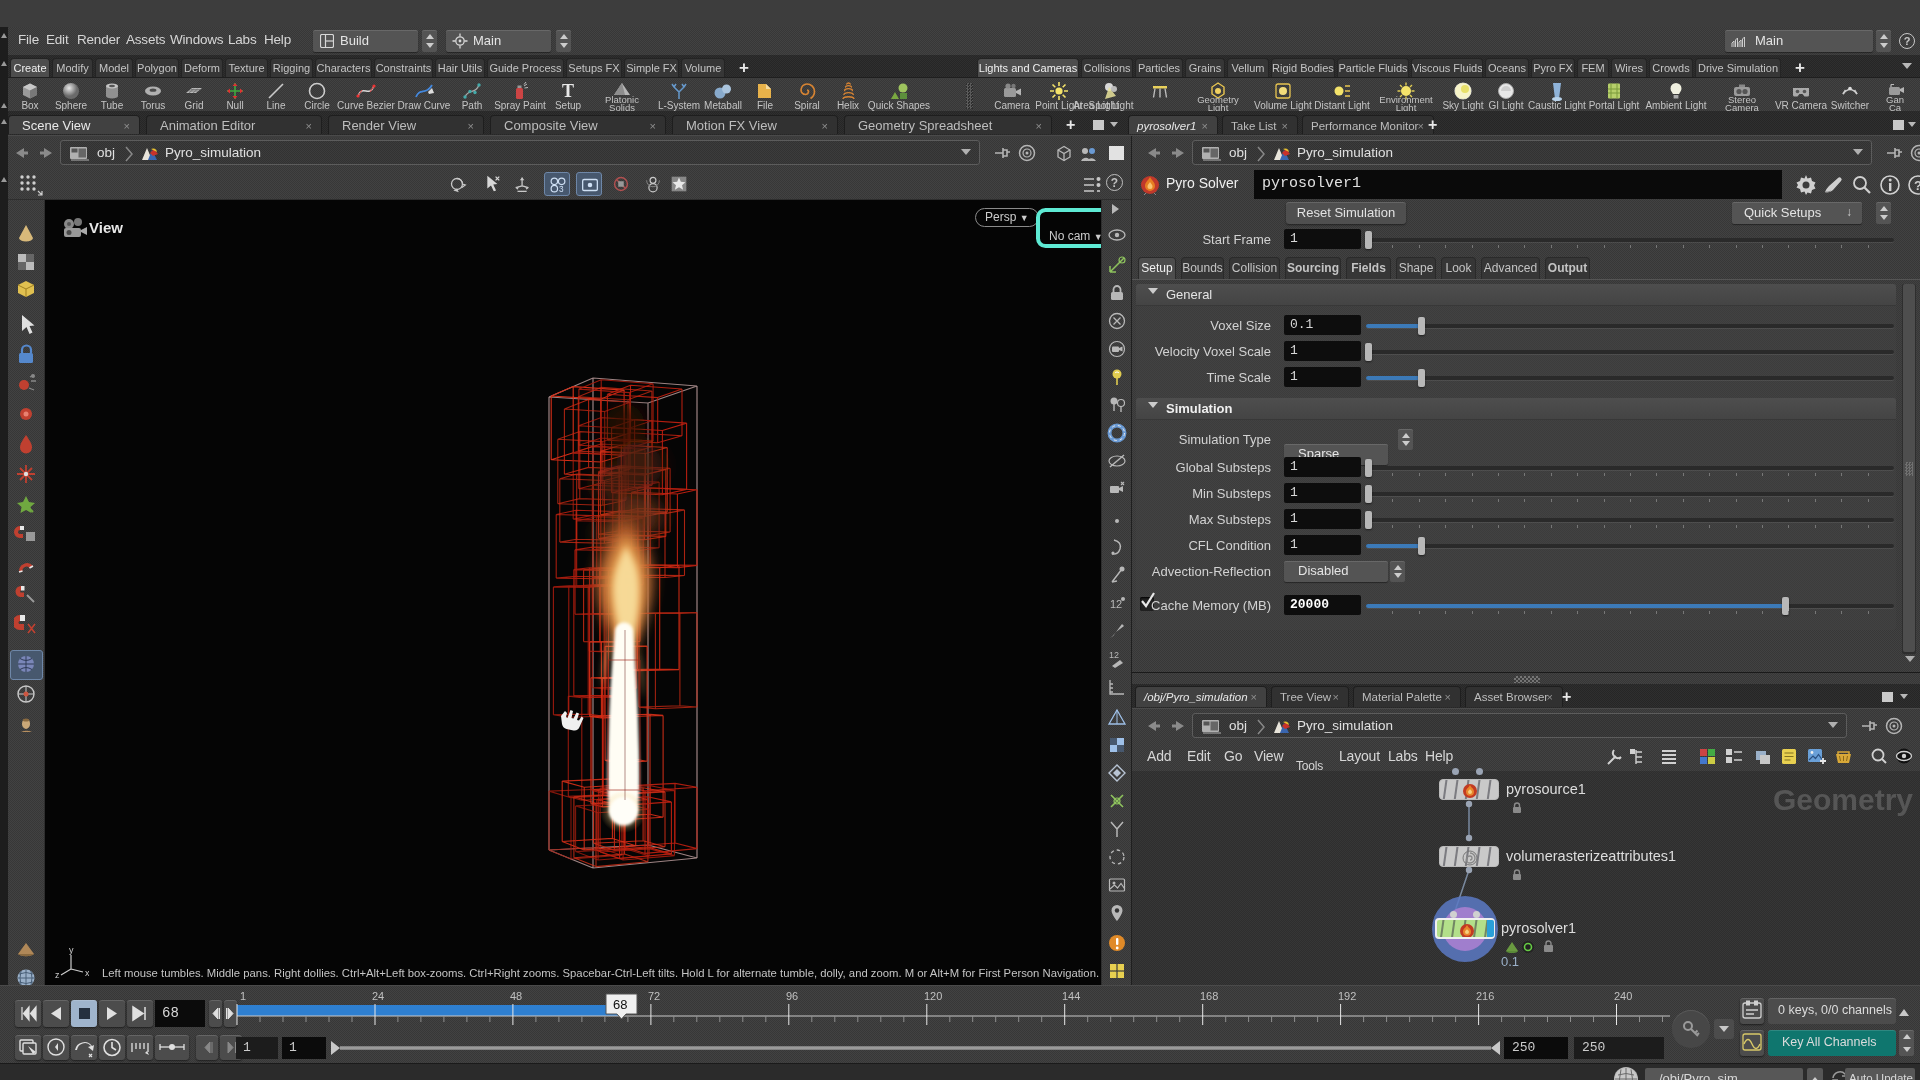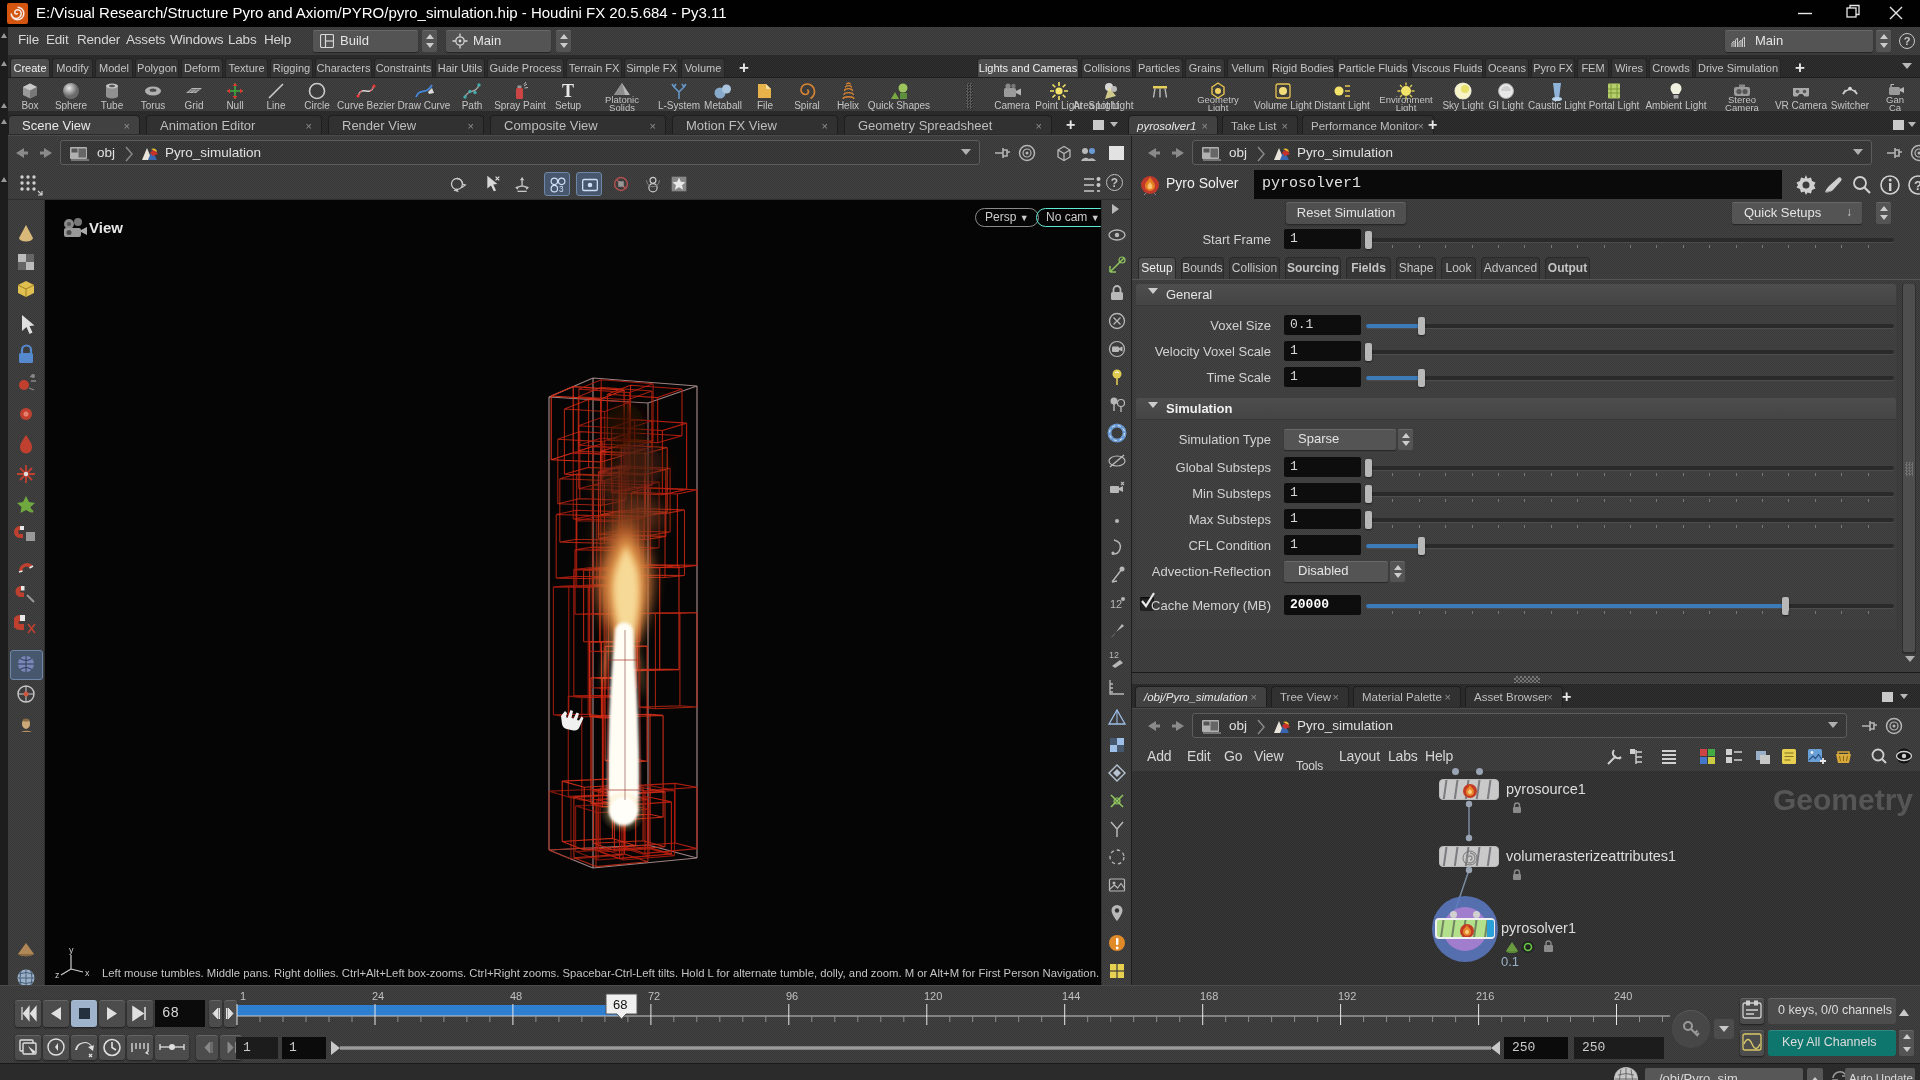--- a/index.html
+++ b/index.html
@@ -19,33 +19,20 @@
 .lbl{position:absolute;color:#d2d2d2;font-size:13px;text-align:right;white-space:nowrap}
 .spin{position:absolute;width:15px;background:#545454;border-radius:2px;box-shadow:inset 0 1px 0 rgba(255,255,255,.12)}
 .spin:before{content:"";position:absolute;left:3.5px;top:4px;border:4px solid transparent;border-bottom:5px solid #cccccc;border-top:none}
 .spin:after{content:"";position:absolute;left:3.5px;bottom:4px;border:4px solid transparent;border-top:5px solid #cccccc;border-bottom:none}
 .shlbl{position:absolute;color:#c4c4c4;font-size:10px;text-align:center;line-height:10.5px;overflow:hidden;white-space:nowrap}
 .mitem{color:#d6d6d6;font-size:13.5px;display:inline-block;letter-spacing:-0.2px}
 </style></head>
 <body>
 <div class="abs" style="left:0;top:0;width:1920px;height:1080px;background:#3d3d3d;overflow:hidden">
 
-<div class="abs" style="left:0;top:0;width:1920px;height:27px;background:#010101">
- <svg class="abs" style="left:7px;top:3px" width="21" height="21" viewBox="0 0 21 21">
-  <rect x="0" y="0" width="21" height="21" rx="2" fill="#d4550f"></rect>
-  <path d="M10.5 4.2 a6.3 6.3 0 1 1 -6.3 6.3 a5 5 0 0 0 5 5 a5 5 0 0 0 5 -5 a3.8 3.8 0 0 0 -3.8 -3.8 a2.6 2.6 0 0 0 -2.6 2.6 a1.7 1.7 0 0 0 1.7 1.7 a1 1 0 0 0 1 -1" fill="none" stroke="#f6e9e2" stroke-width="1.6"></path>
- </svg>
- <span class="abs" style="left:36px;top:4px;color:#ffffff;font-size:15px">E:/Visual Research/Structure Pyro and Axiom/PYRO/pyro_simulation.hip - Houdini FX 20.5.684 - Py3.11</span>
- <svg class="abs" style="left:1790px;top:0" width="130" height="27" viewBox="0 0 130 27">
-  <line x1="8" y1="13.5" x2="22" y2="13.5" stroke="#e8e8e8" stroke-width="1.4"></line>
-  <rect x="57" y="8" width="9" height="9" fill="none" stroke="#e8e8e8" stroke-width="1.3"></rect>
-  <path d="M60 8 v-2.5 h9 v9 h-3" fill="none" stroke="#e8e8e8" stroke-width="1.3"></path>
-  <path d="M100 7 l12 12 m0 -12 l-12 12" stroke="#e8e8e8" stroke-width="1.4"></path>
- </svg>
-</div>
 
 <div class="abs chk" style="left:0;top:27px;width:1920px;height:28px">
  <span class="abs mitem" style="left:18px;top:5px">File</span>
       <span class="abs mitem" style="left:46px;top:5px">Edit</span>
       <span class="abs mitem" style="left:77px;top:5px">Render</span>
       <span class="abs mitem" style="left:126px;top:5px">Assets</span>
       <span class="abs mitem" style="left:170px;top:5px">Windows</span>
       <span class="abs mitem" style="left:228px;top:5px">Labs</span>
       <span class="abs mitem" style="left:264px;top:5px">Help</span>
  <div class="cmb" style="left:313px;top:3px;width:105px;height:22px">
@@ -80,21 +67,21 @@
       <div class="tab" style="left:52px;width:41px">Modify</div>
       <div class="tab" style="left:95px;width:38px">Model</div>
       <div class="tab" style="left:135px;width:44px">Polygon</div>
       <div class="tab" style="left:181px;width:42px">Deform</div>
       <div class="tab" style="left:225px;width:43px">Texture</div>
       <div class="tab" style="left:270px;width:43px">Rigging</div>
       <div class="tab" style="left:315px;width:57px">Characters</div>
       <div class="tab" style="left:374px;width:59px">Constraints</div>
       <div class="tab" style="left:435px;width:50px">Hair Utils</div>
       <div class="tab" style="left:487px;width:77px">Guide Process</div>
-      <div class="tab" style="left:566px;width:56px">Terrain FX</div>
+      <div class="tab" style="left:566px;width:56px">Setups FX</div>
       <div class="tab" style="left:624px;width:55px">Simple FX</div>
       <div class="tab" style="left:681px;width:44px">Volume</div>
       <div class="abs" style="left:739px;top:3px;color:#e8e8e8;font-size:17px;font-weight:bold">+</div>
       <div class="tab on" style="left:977px;width:102px">Lights and Cameras</div>
       <div class="tab" style="left:1081px;width:52px">Collisions</div>
       <div class="tab" style="left:1135px;width:48px">Particles</div>
       <div class="tab" style="left:1185px;width:40px">Grains</div>
       <div class="tab" style="left:1227px;width:42px">Vellum</div>
       <div class="tab" style="left:1271px;width:64px">Rigid Bodies</div>
       <div class="tab" style="left:1337px;width:72px">Particle Fluids</div>
@@ -529,21 +516,21 @@
       <svg class="abs" style="left:14px;top:16px" width="30" height="26" viewBox="0 0 30 26">
         <circle cx="10" cy="8" r="5" fill="#888"></circle>
         <circle cx="10" cy="8" r="2" fill="#555"></circle>
         <circle cx="19" cy="6" r="4" fill="#777"></circle>
         <rect x="5" y="12" width="17" height="9" rx="2" fill="#999"></rect>
         <circle cx="10" cy="16.5" r="2.5" fill="#4a4a4a"></circle>
         <path d="M22 14 l6 -3 v8 l-6 -3" fill="#aaa"></path>
       </svg>
       <span class="abs" style="left:44px;top:19px;color:#e8e8e8;font-size:15px;font-weight:bold">View</span>
       <div class="abs" style="left:930px;top:8px;height:19px;border:1px solid #8a8a8a;border-radius:9.5px;color:#cccccc;font-size:12px;line-height:17px;padding:0 9px;white-space:nowrap">Persp <span style="font-size:9px">▼</span></div>
-      <div class="abs" style="left:991px;top:8px;height:19px;border:1px solid #5eead4;border-radius:9.5px;color:#cccccc;font-size:12px;line-height:17px;padding:0 9px;white-space:nowrap">No cam <span style="font-size:9px">▼</span></div>
+      <div class="abs" style="left:991px;top:8px;height:19px;border:4px solid #5eead4;border-radius:9.5px;color:#cccccc;font-size:12px;line-height:17px;padding:16px 9px;white-space:nowrap">No cam <span style="font-size:9px">▼</span></div>
       <svg class="abs" style="left:0;top:0" width="1056" height="785" viewBox="0 0 1056 785">
         <defs>
           <filter id="b7" x="-60%" y="-60%" width="220%" height="220%">
             <feGaussianBlur stdDeviation="7"></feGaussianBlur>
           </filter>
           <filter id="b5" x="-60%" y="-60%" width="220%" height="220%">
             <feGaussianBlur stdDeviation="5"></feGaussianBlur>
           </filter>
           <filter id="b3" x="-60%" y="-60%" width="220%" height="220%">
             <feGaussianBlur stdDeviation="3"></feGaussianBlur>
@@ -880,21 +867,21 @@
       <div class="inp" style="left:152px;top:231px;width:77px;height:20px">1</div>
       <div class="abs" style="left:234px;top:240px;width:528px;height:4px;background:#2a2a2a;border-radius:2px;box-shadow:0 1px 0 rgba(255,255,255,0.08)"></div>
       <div class="abs" style="left:234px;top:240px;width:55px;height:4px;background:#3c7ab8;border-radius:2px"></div>
       <div class="abs" style="left:286px;top:233px;width:7px;height:18px;background:#b8b8b8;border-radius:2px;box-shadow:0 1px 2px rgba(0,0,0,0.5)"></div>
       <div class="abs" style="left:4px;top:262px;width:760px;height:22px;background:linear-gradient(#4e4e4e,#444444);border-radius:3px 3px 0 0;border-bottom:1px solid #383838">
         <span class="abs" style="left:12px;top:4px;width:0;height:0;border:5px solid transparent;border-top:6px solid #cccccc"></span>
         <span class="abs" style="left:30px;top:3px;color:#f0f0f0;font-size:13px;font-weight:bold">Simulation</span>
       </div>
       <div class="abs" style="left:4px;top:284px;width:760px;height:210px;background:rgba(66,66,66,0.45);border-radius:0 0 3px 3px"></div>
       <span class="lbl" style="left:0;top:296px;width:139px">Simulation Type</span>
-      <div class="cmb" style="left:152px;top:293px;width:112px;height:21px">
+      <div class="cmb" style="left:152px;top:308px;width:104px;height:21px">
         <span class="abs" style="left:14px;top:2px">Sparse</span>
       </div>
       <div class="spin" style="left:266px;top:293px;height:21px"></div>
       <span class="lbl" style="left:0;top:324px;width:139px">Global Substeps</span>
       <div class="inp" style="left:152px;top:321px;width:77px;height:20px">1</div>
       <div class="abs" style="left:234px;top:330px;width:528px;height:4px;background:#2a2a2a;border-radius:2px;box-shadow:0 1px 0 rgba(255,255,255,0.08)"></div>
       <div class="abs" style="left:234px;top:330px;width:2px;height:4px;background:#3c7ab8;border-radius:2px"></div>
       <div class="abs" style="left:233px;top:323px;width:7px;height:18px;background:#b8b8b8;border-radius:2px;box-shadow:0 1px 2px rgba(0,0,0,0.5)"></div>
       <div class="abs" style="left:260px;top:337px;width:1px;height:3px;background:#777"></div>
       <div class="abs" style="left:287px;top:337px;width:1px;height:3px;background:#777"></div>

